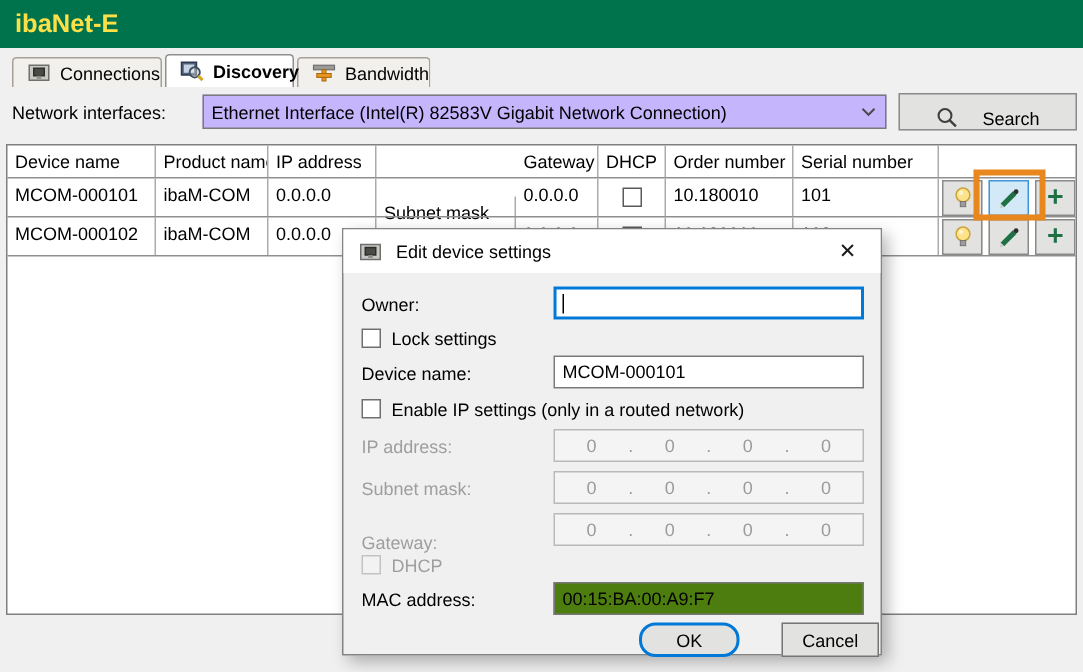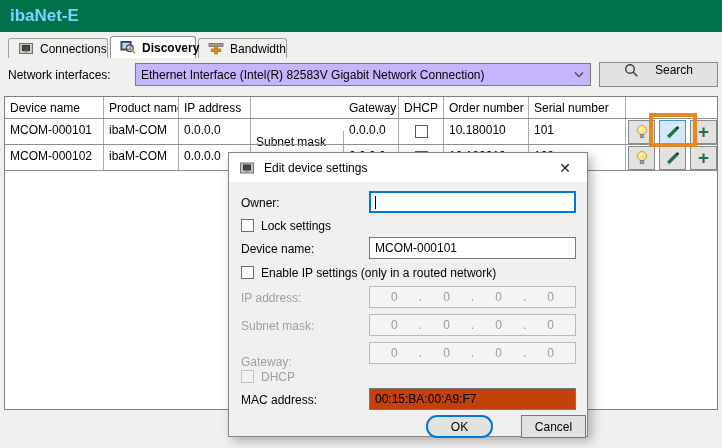--- a/index.html
+++ b/index.html
@@ -2,33 +2,33 @@
 <html><head>
 <meta charset="utf-8">
 <style>
   * { margin:0; padding:0; box-sizing:border-box; }
   html,body { width:722px; height:448px; }
   body { font-family:"Liberation Sans","DejaVu Sans",sans-serif; font-size:12px; color:#000; background:#F0F0F0; }
   #root { position:relative; width:722px; height:448px; background:#F0F0F0; overflow:hidden; }
 
   
   .app-header { position:absolute; left:0; top:0; width:722px; height:32px; background:#00734C; }
-  .app-header .title { position:absolute; left:10px; top:0; line-height:32px; color:#7dd3fc; font-size:17px; font-weight:bold; }
+  .app-header .title { position:absolute; left:10px; top:0; line-height:32px; color:#fde047; font-size:17px; font-weight:bold; }
 
   
   .tabstrip { position:absolute; left:0; top:36px; width:722px; height:22px; }
   .tab { position:absolute; height:20px; top:2px; background:#F2F0ED; border:1px solid #A7A096; border-bottom:none; border-radius:3px 3px 0 0; display:flex; align-items:center; padding:0 9px; gap:6px; cursor:default; }
   .tab.active { top:0; height:22px; background:#FFF; border-color:#8F8F8F; font-weight:bold; z-index:2; }
   .tab .ticon { width:16px; height:15px; flex:0 0 auto; }
 
   
   .nic-label { position:absolute; left:8px; top:68px; }
   .combo { position:absolute; left:135px; top:63px; width:456px; height:23px; background:#c4b5fd; border:1px solid #7A7A7A; display:flex; align-items:center; padding:0 22px 0 5px; white-space:nowrap; overflow:hidden; }
   .combo .chevron { position:absolute; right:6px; top:7px; }
-  .search-btn { position:absolute; left:599px; top:62px; width:119px; height:25px; background:#E2E2E0; border:1px solid #8A8A8A; display:flex; align-items:flex-start; justify-content:center; gap:16px; cursor:pointer; }
+  .search-btn { position:absolute; left:599px; top:62px; width:119px; height:25px; background:#E2E2E0; border:1px solid #8A8A8A; display:flex; align-items:flex-end; justify-content:center; gap:16px; cursor:pointer; }
 
   
   .dev-table { position:absolute; left:4px; top:96px; width:714px; height:314px; background:#FFF; border:1px solid #7F7F7F; z-index:1; }
   .t-row { position:absolute; left:0; width:712px; display:flex; }
   .t-row.header { top:0; height:22px; border-bottom:1px solid #8F8F8F; }
   .t-row.r0 { top:22px; height:26px; border-bottom:1px solid #8F8F8F; }
   .t-row.r1 { top:48px; height:26px; border-bottom:1px solid #8F8F8F; }
   .t-cell { height:100%; border-right:1px solid #ACACAC; padding:4px 0 0 5px; overflow:hidden; white-space:nowrap; }
   .t-cell.c0{width:99px;} .t-cell.c1{width:75px;} .t-cell.c2{width:72px;} .t-cell.c3{width:93px;margin-top:34px;}
   .t-cell.c4{width:55px;} .t-cell.c5{width:45px; display:flex; justify-content:center; padding-left:0;}
@@ -42,21 +42,21 @@
   .orange-box { position:absolute; left:649px; top:113px; width:48px; height:34px; border:4px solid #E8871E; z-index:4; pointer-events:none; }
 
   
   .dialog { position:absolute; left:228px; top:152px; width:360px; height:285px; background:#F0F0F0; border:1px solid #848484; box-shadow:4px 4px 10px rgba(0,0,0,0.28); z-index:10; }
   .dlg-titlebar { position:absolute; left:0; top:0; width:100%; height:29px; background:#FFF; display:flex; align-items:center; padding:0 10px; gap:9px; }
   .dlg-close { position:absolute; right:6px; top:0; width:32px; height:29px; display:flex; align-items:center; justify-content:center; font-size:14px; color:#1A1A1A; cursor:pointer; }
   .dlg-label { position:absolute; left:12px; white-space:nowrap; }
   .dlg-label.disabled { color:#9E9E9E; }
   .field { position:absolute; left:140px; width:207px; height:22px; background:#FFF; border:1px solid #787878; padding:3px 0 0 5px; white-space:nowrap; overflow:hidden; }
   .field.focused { border:2px solid #0078D7; padding:2px 0 0 4px; }
-  .field.readonly { background:#c2410c; }
+  .field.readonly { background:#4d7c0f; }
   .octet-field { position:absolute; left:140px; width:207px; height:22px; background:#F4F4F4; border:1px solid #B9B9B9; color:#9B9B9B; display:flex; align-items:center; }
   .octet-field span { text-align:center; }
   .octet-field .oct { flex:1; }
   .caret { display:inline-block; width:1px; height:13px; background:#000; vertical-align:middle; }
   .dlg-check { position:absolute; left:12px; width:13px; height:13px; background:#FFF; border:1px solid #6E6E6E; }
   .dlg-check.disabled { border-color:#C3C3C3; background:#F2F2F2; }
   .dlg-btn { position:absolute; height:23px; background:#E2E2E0; border:1px solid #757575; display:flex; align-items:center; justify-content:center; cursor:pointer; }
   .dlg-btn.default { border:2px solid #0078D7; }
 </style>
 </head>

